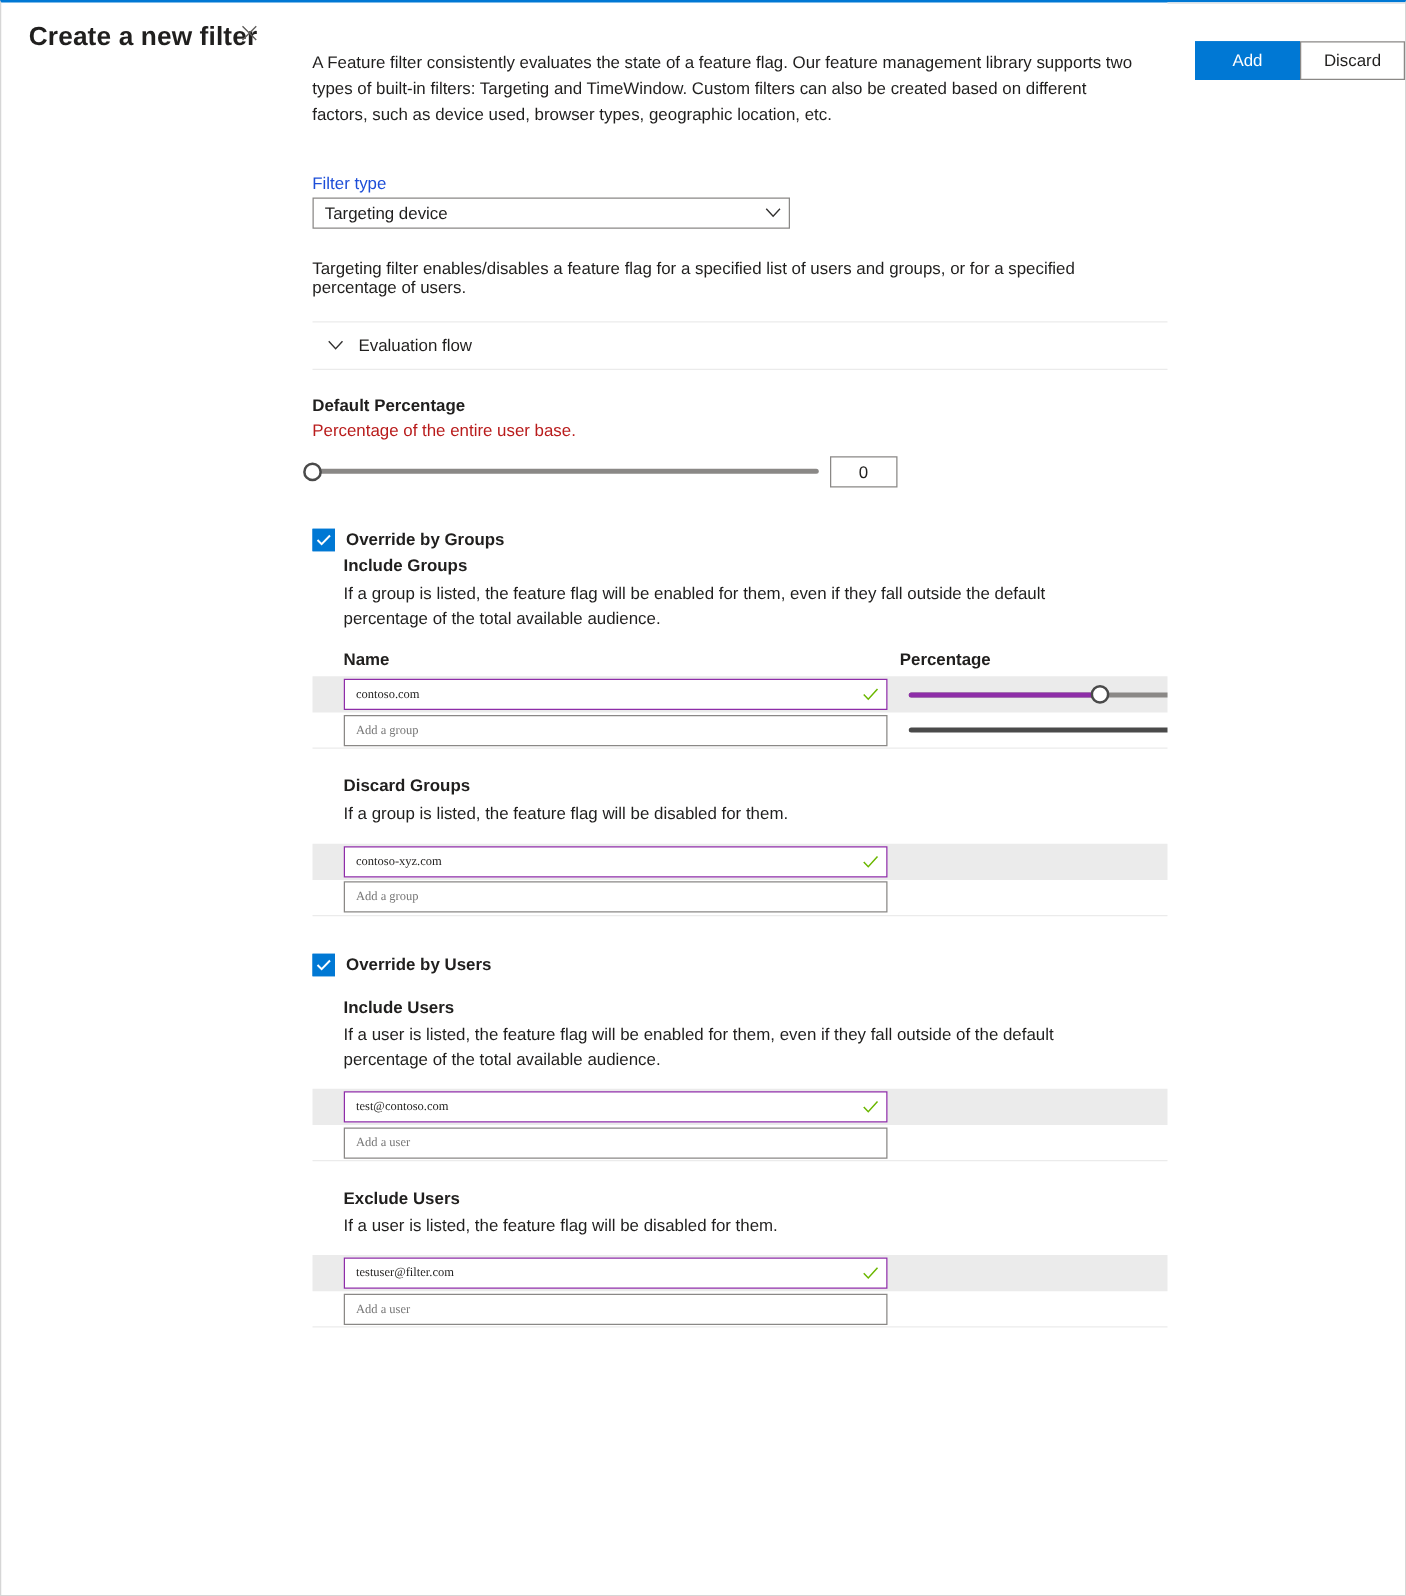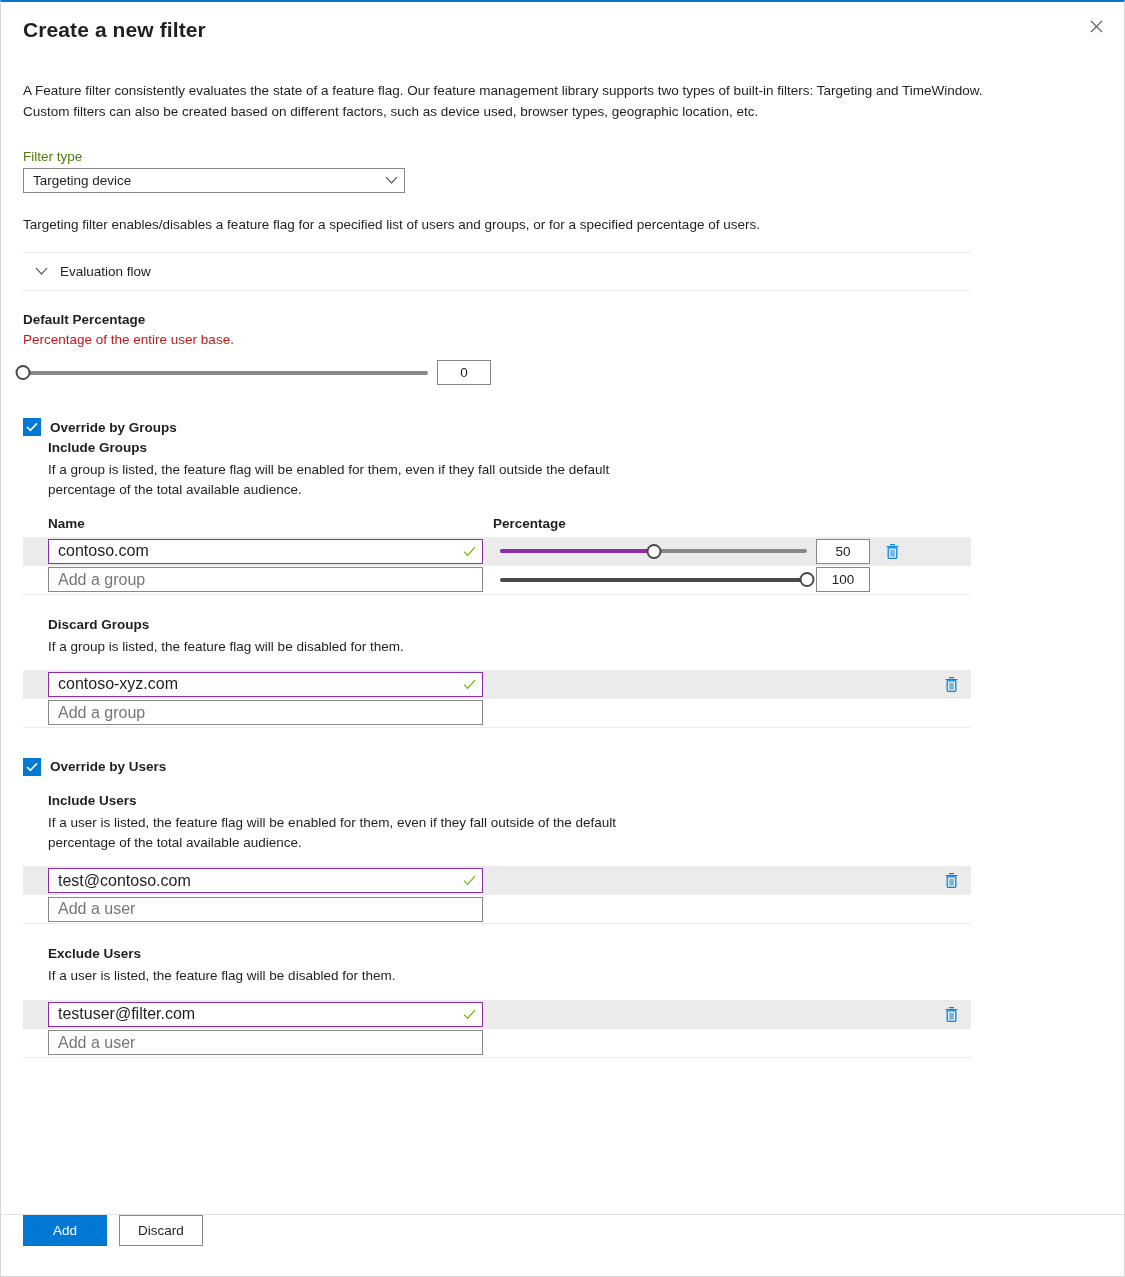--- a/index.html
+++ b/index.html
@@ -14,21 +14,21 @@
     position: relative;
     overflow: hidden;
   }
   .panel {
     width: 1125px;
     height: 1277px;
     border: 1px solid #d6d6d6;
     border-top: 2px solid #0078d4;
     background: #fff;
     display: flex;
-    flex-direction: column;
+    flex-direction: row;
     position: relative;
   }
   
   .hdr {
     padding: 14px 22px 0 22px;
     position: relative;
     flex: 0 0 auto;
   }
   .hdr-title {
     font-size: 21px;
@@ -56,23 +56,23 @@
     overflow: hidden;
   }
   .intro {
     margin-top: 38px;
     font-size: 13.5px;
     line-height: 1.55;
     color: #201f1e;
     max-width: 960px;
   }
   .field-label {
-    margin-top: 26px;
-    font-size: 13.5px;
-    color: #4d7c0f;
+    margin-top: 36px;
+    font-size: 13.5px;
+    color: #1d4ed8;
     margin-bottom: 4px;
   }
   .select-wrap {
     width: 382px;
     height: 25px;
     border: 1px solid #8a8886;
     background: #fff;
     display: flex;
     align-items: center;
     padding: 0 6px 0 9px;
@@ -203,24 +203,25 @@
   .row.last { border-bottom: 1px solid #ebebeb; }
 
   .txt-input {
     width: 435px;
     height: 25px;
     border: 1px solid #8a8886;
     background: #fff;
     display: flex;
     align-items: center;
     padding: 0 6px 0 9px;
-    font-size: 16px;
+    font-size: 10px;
     cursor: text;
     position: relative;
     flex: 0 0 auto;
+    font-family: Liberation Serif, serif;
   }
   .txt-input.valid { border: 1px solid #8e2da8; }
   .txt-input .val { flex: 1 1 auto; color: #201f1e; }
   .txt-input .ph { flex: 1 1 auto; color: #767676; }
   .ok-icon { flex: 0 0 auto; display: flex; align-items: center; }
 
   .pct-slider-cell {
     width: 370px;
     margin-left: 17px;
     display: flex;
@@ -236,23 +237,22 @@
     flex: 0 0 auto;
   }
   .trash-cell.far { margin-left: auto; margin-right: 8px; }
 
   
   .footer {
     flex: 0 0 auto;
     border-top: 1px solid #e1e1e1;
     height: 62px;
     display: flex;
-    align-items: flex-start;
+    align-items: flex-end;
     padding-left: 22px;
-    gap: 12px;
     background: #fff;
   }
   .btn {
     height: 31px;
     min-width: 84px;
     font-size: 13.5px;
     font-family: "Liberation Sans", sans-serif;
     display: flex; align-items: center; justify-content: center;
     cursor: pointer;
     padding: 0 14px;

